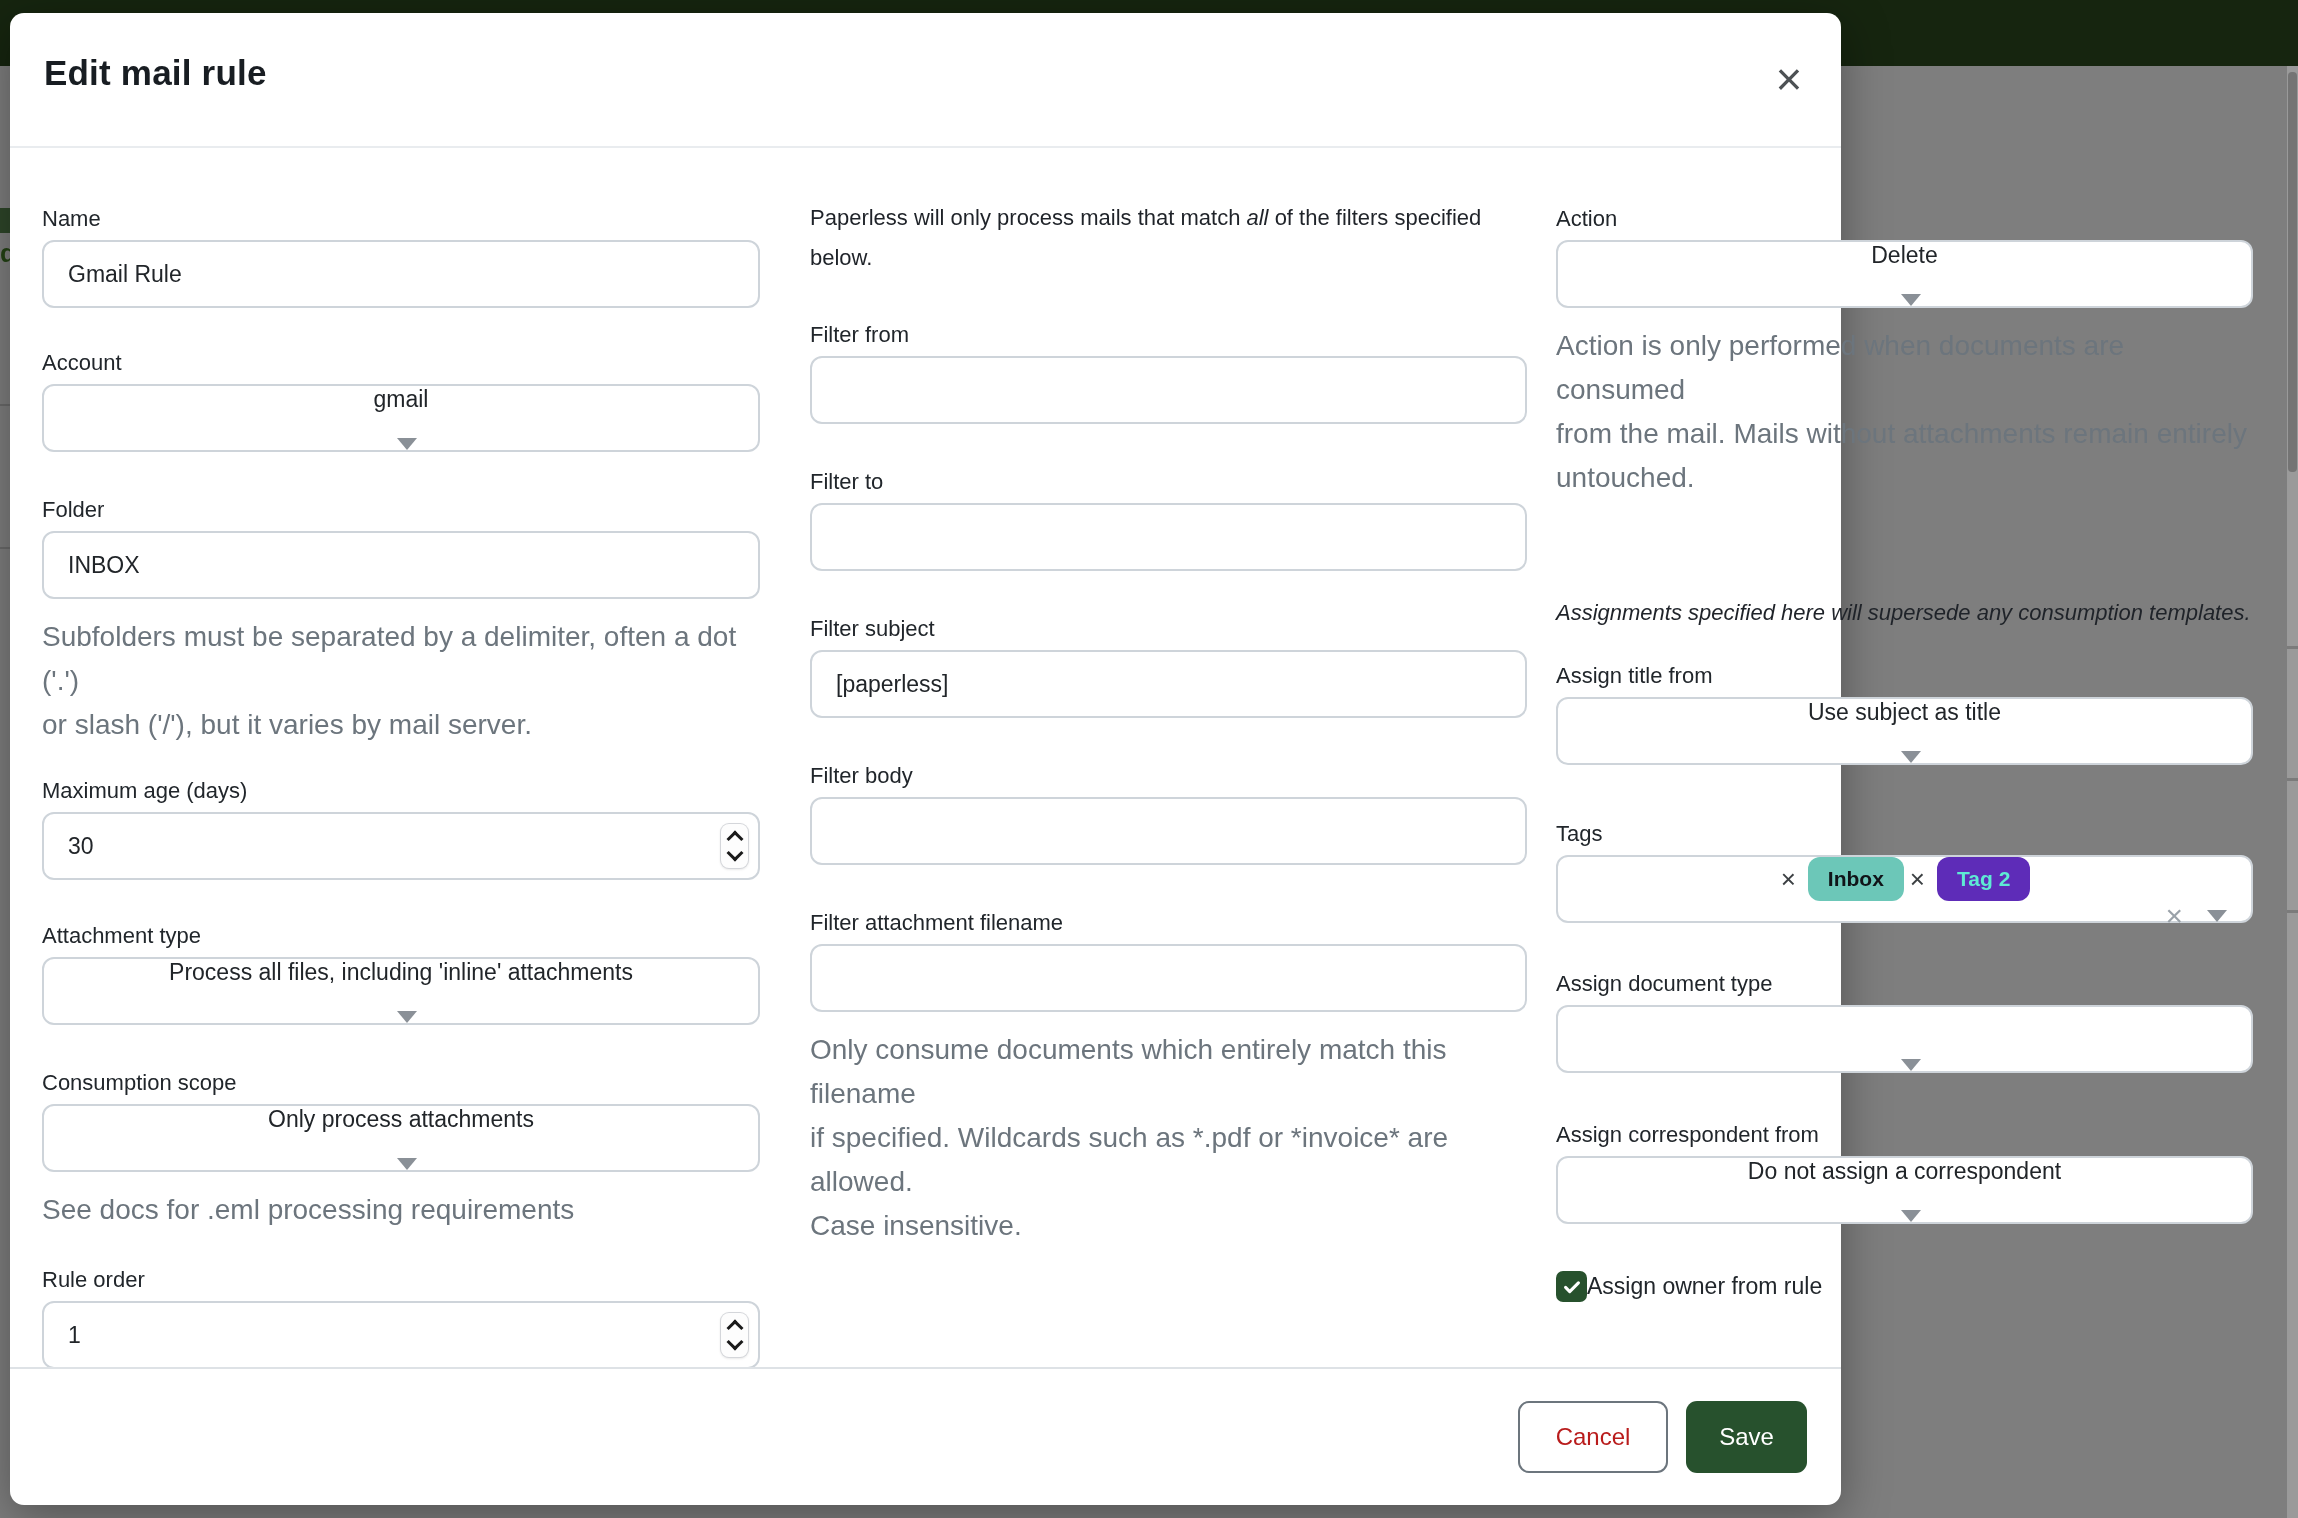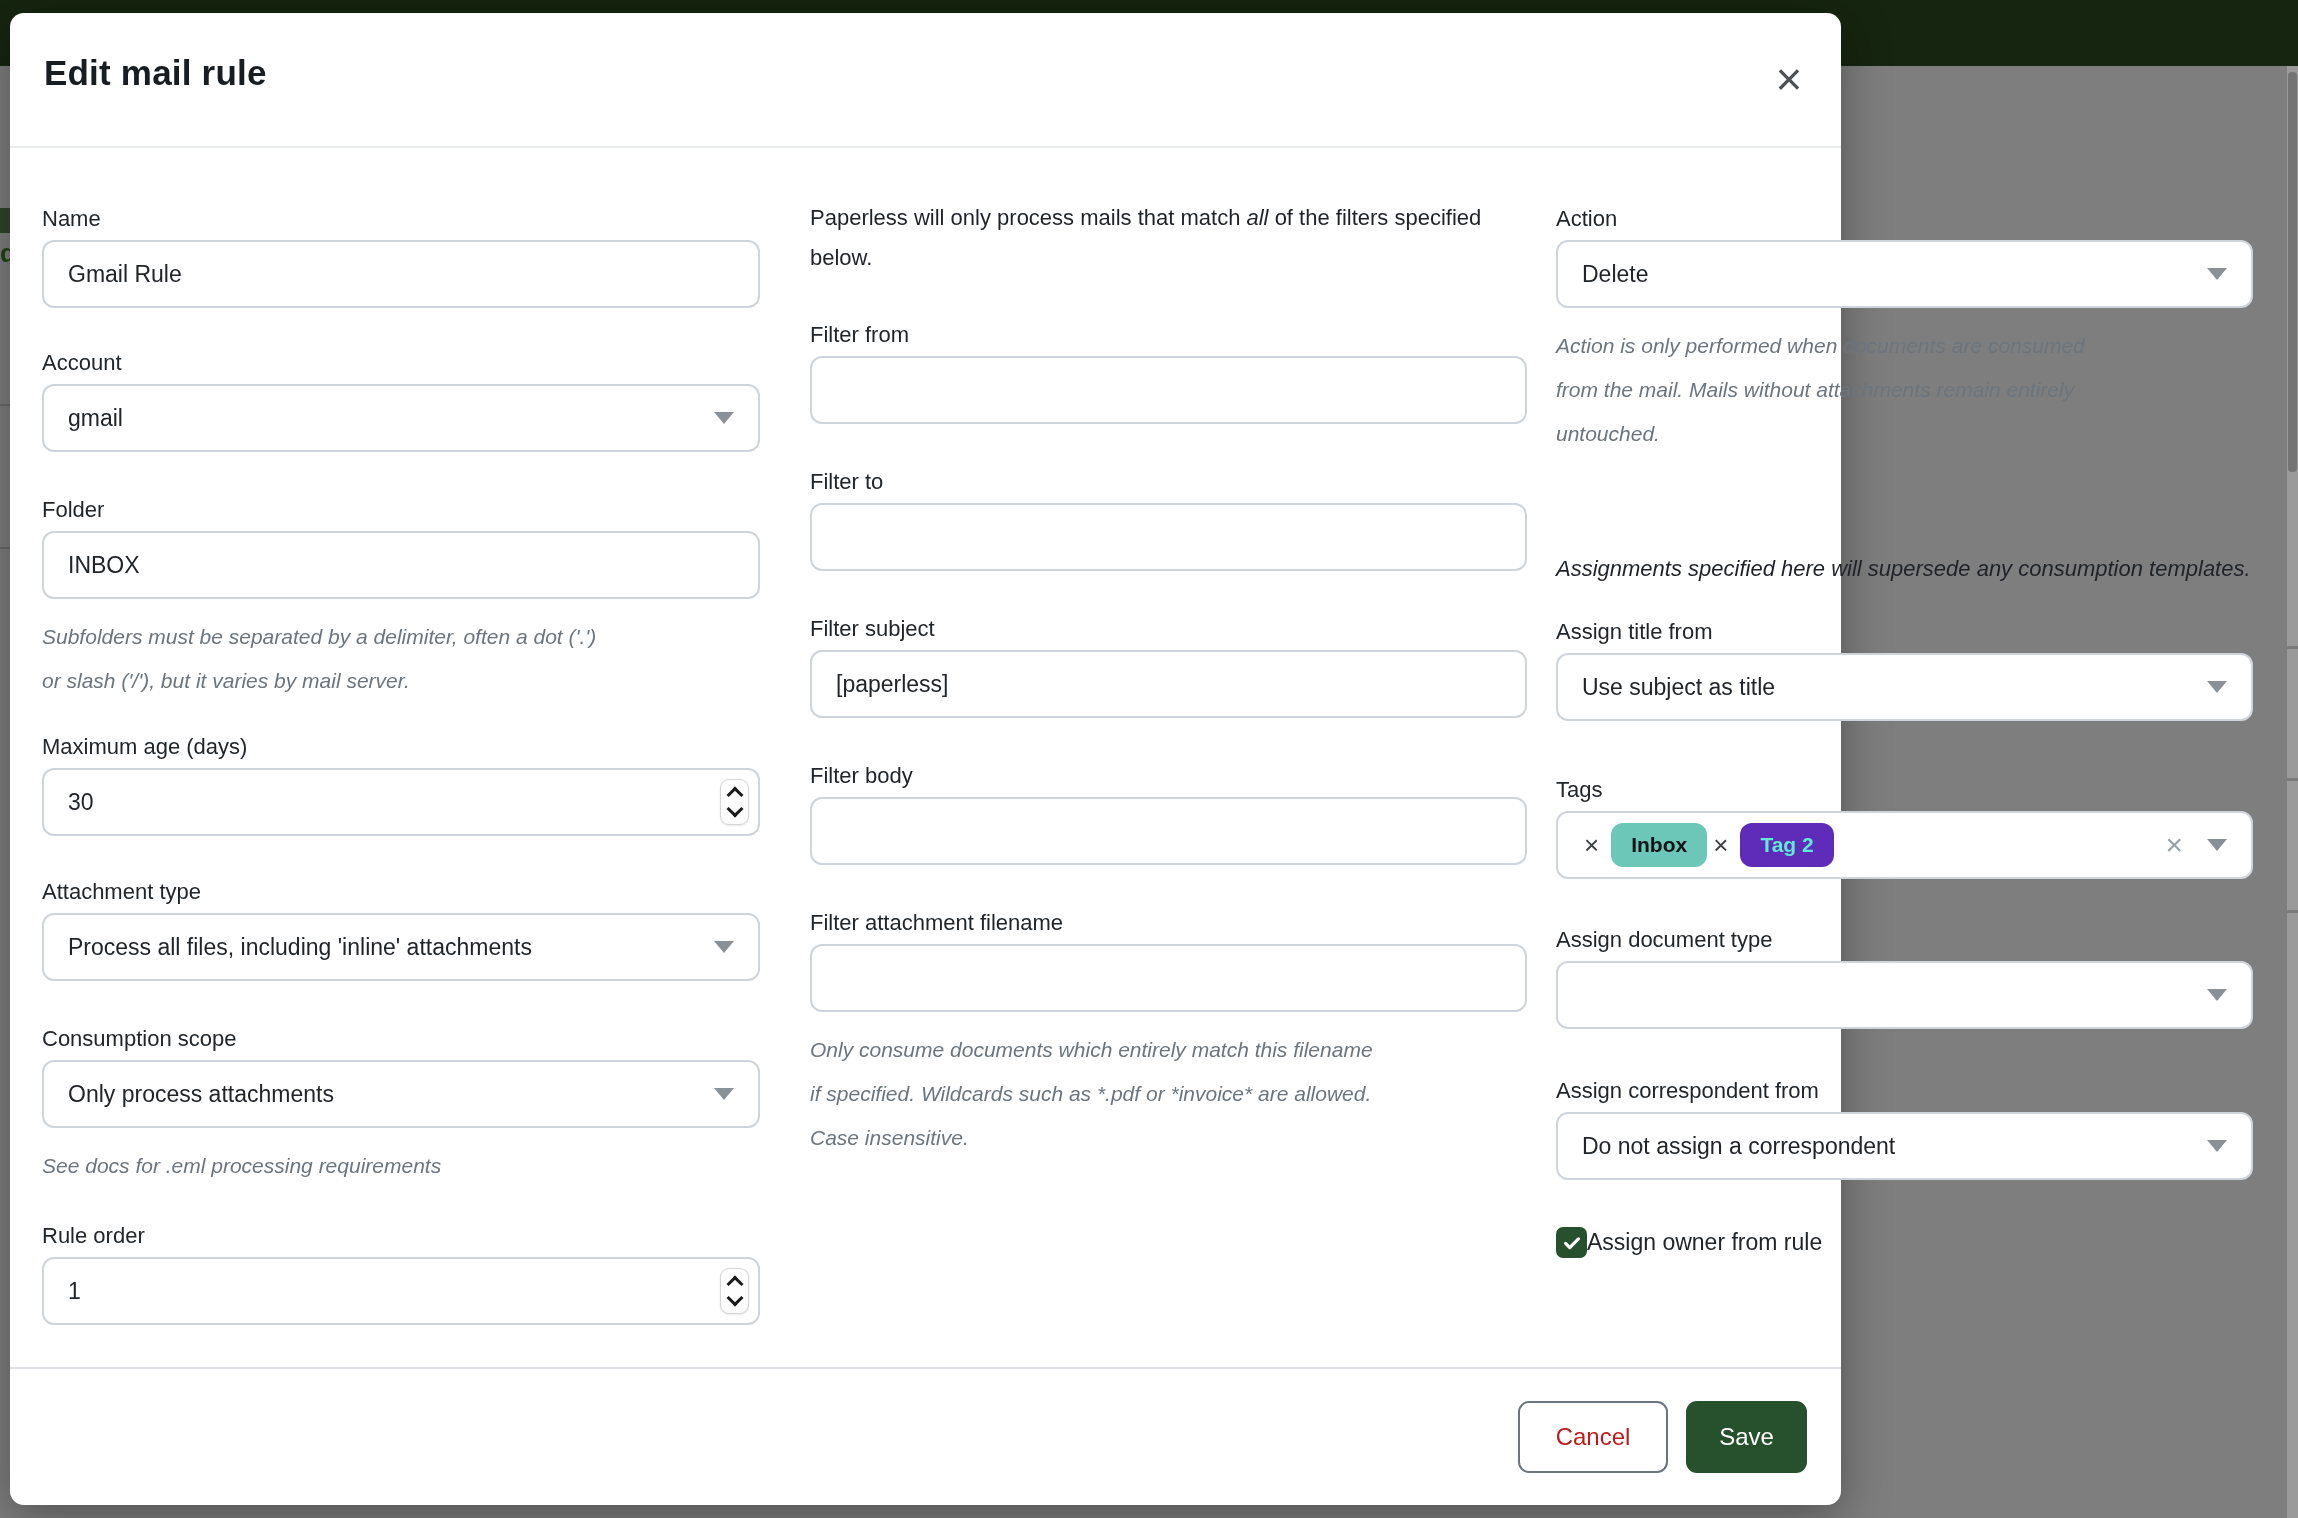--- a/index.html
+++ b/index.html
@@ -30,34 +30,34 @@
   .modal-body{position:absolute;left:0;top:137px;width:100%;height:1217px;}
   .col{position:absolute;top:0;}
   .col1{left:32px;width:718px;padding-top:56px;}
   .col2{left:800px;width:717px;padding-top:48px;}
   .col3{left:1546px;width:697px;padding-top:56px;}
 
   .fg label{display:block;font-size:22px;line-height:26px;margin-bottom:8px;color:#21262b;}
   .control{height:68px;box-sizing:border-box;border:2px solid #ced4da;border-radius:12px;background:#fff;
     display:flex;align-items:center;padding:0 24px;font-size:23px;color:#212529;}
   input.control{width:100%;outline:none;}
-  .select{justify-content:flex-start;position:relative;cursor:pointer;}
+  .select{justify-content:flex-start;position:relative;cursor:pointer;flex-direction:column;}
   .select .val{flex:1 1 auto;white-space:nowrap;overflow:hidden;}
   .caret{width:0;height:0;border-left:10px solid transparent;border-right:10px solid transparent;
     border-top:12px solid #8a9097;flex:0 0 auto;margin-left:12px;}
   .num-wrap{position:relative;}
   .num-wrap input{}
   .stepper{position:absolute;right:12px;top:50%;transform:translateY(-50%);width:27px;height:44px;
     background:#fdfdfd;border-radius:8px;box-shadow:0 0 0 1px #d4d6da,0 1px 3px rgba(0,0,0,.18);
     display:flex;flex-direction:column;align-items:center;justify-content:center;cursor:pointer;}
   .chev{width:9px;height:9px;border-right:3px solid #1a1a1a;border-bottom:3px solid #1a1a1a;}
   .chev.up{transform:rotate(-135deg);margin-bottom:3px;}
   .chev.down{transform:rotate(45deg);margin-top:-1px;}
 
-  .help{margin-top:16px;font-size:21px;line-height:44px;color:#6c757d;font-style:italic;}
+  .help{margin-top:16px;font-size:28px;line-height:44px;color:#6c757d;}
   .intro{font-size:22px;line-height:40px;color:#1f2329;margin-bottom:44px;}
   .note{font-size:22px;line-height:40px;color:#1f2329;font-style:italic;margin:93px 0 30px 0;}
 
   
   .c1g1{margin-bottom:42px;} .c1g2{margin-bottom:45px;} .c1g3{margin-bottom:31px;}
   .c1g4{margin-bottom:43px;} .c1g5{margin-bottom:45px;} .c1g6{margin-bottom:35px;}
   .c2g{margin-bottom:45px;}
   .c3g1{margin-bottom:0;} .c3g2{margin-bottom:56px;} .c3g3{margin-bottom:48px;}
   .c3g4{margin-bottom:49px;} .c3g5{margin-bottom:47px;}
 

